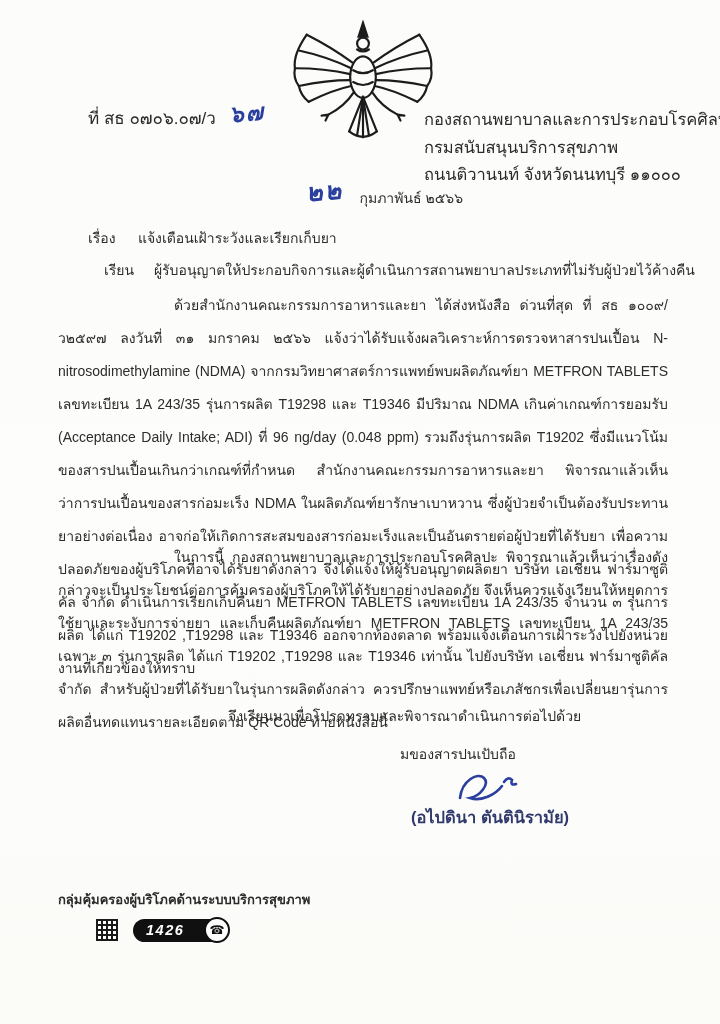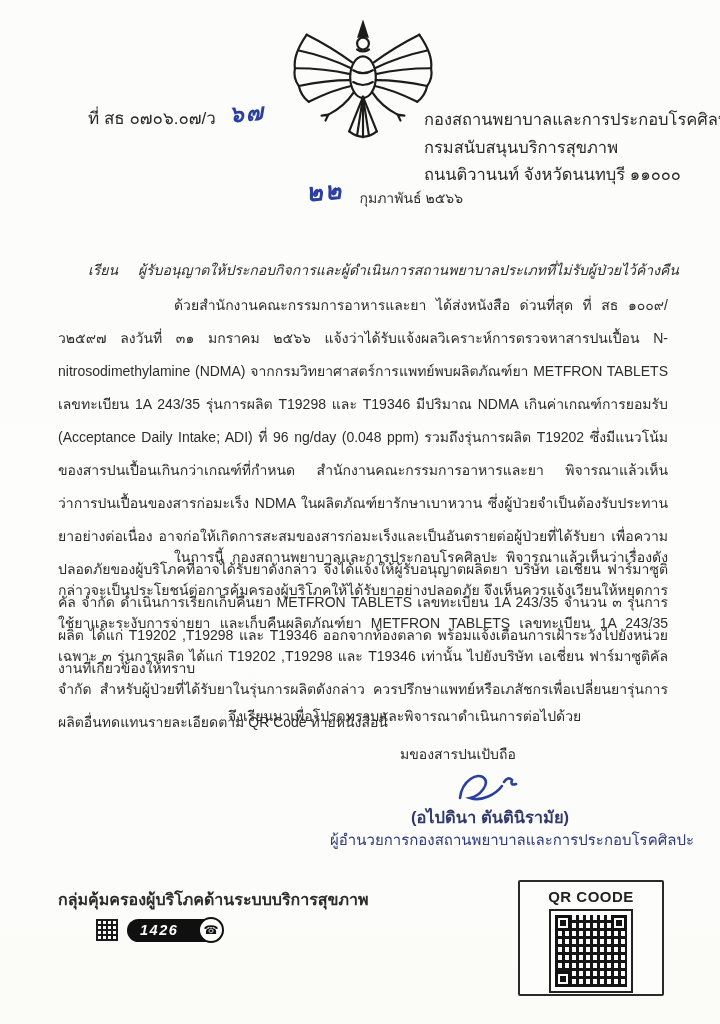--- a/index.html
+++ b/index.html
@@ -15,24 +15,24 @@
   .indent{text-indent:116px;}
   .hand{
     display:inline-block;color:#2b3f9e;font-style:italic;font-weight:bold;
     font-size:23px;transform:rotate(-5deg);letter-spacing:2px;position:relative;top:-3px;
   }
   .label{display:inline-block;width:46px;}
   .sender-line{font-size:16.5px;line-height:27.5px;white-space:nowrap;}
   .doc-no{font-size:17px;}
   .signer-name{font-size:16.5px;font-weight:bold;color:#30396b;text-align:center;}
   .signer-title{font-size:15px;color:#2e3a80;text-align:center;white-space:nowrap;}
-  .footer-line{font-size:16px;line-height:27.5px;white-space:nowrap;}
+  .footer-line{font-size:13px;line-height:27.5px;white-space:nowrap;}
   .footer-dept{font-weight:bold;}
   
-  .hotline-row{display:flex;align-items:center;gap:9px;}
+  .hotline-row{display:flex;align-items:center;gap:15px;}
   .mini-qr{
     width:22px;height:22px;
     background:
       repeating-linear-gradient(90deg,#1a1a1a 0 2px,transparent 2px 5px),
       repeating-linear-gradient(0deg,#1a1a1a 0 2px,#fff 2px 5px);
   }
   .pill{position:relative;width:94px;height:23px;background:#101010;border-radius:12px;display:flex;align-items:center;}
   .pill-num{color:#fff;font-style:italic;font-weight:bold;font-size:14.5px;margin-left:13px;letter-spacing:1.5px;}
   .phone-circle{
     position:absolute;right:-3px;top:-2px;width:22px;height:22px;background:#fff;
@@ -108,59 +108,52 @@
     <div class="sender-line">กองสถานพยาบาลและการประกอบโรคศิลปะ</div>
     <div class="sender-line">กรมสนับสนุนบริการสุขภาพ</div>
     <div class="sender-line">ถนนติวานนท์ จังหวัดนนทบุรี ๑๑๐๐๐</div>
   </div>
 
   <div class="abs" style="left:306px;top:174px;">
     <span class="hand" style="font-size:25px;">๒๒</span>
     <span class="body-text" style="margin-left:12px;">กุมภาพันธ์ ๒๕๖๖</span>
   </div>
 
+  <div class="abs body-text" style="left:88px;top:222px;">
+    <span class="label">เรื่อง</span>
+    <span>แจ้งเตือนเฝ้าระวังและเรียกเก็บยา</span>
+  </div>
 
-  <div class="abs body-text" style="left:88px;top:254px;font-style:italic;">
+  <div class="abs body-text" style="left:104px;top:254px;">
     <span class="label">เรียน</span>
     <span>ผู้รับอนุญาตให้ประกอบกิจการและผู้ดำเนินการสถานพยาบาลประเภทที่ไม่รับผู้ป่วยไว้ค้างคืน</span>
   </div>
 
   <div class="abs body-text just indent" style="left:58px;top:289px;width:610px;">ด้วยสำนักงานคณะกรรมการอาหารและยา ได้ส่งหนังสือ ด่วนที่สุด ที่ สธ ๑๐๐๙/ว๒๕๙๗ ลงวันที่ ๓๑ มกราคม ๒๕๖๖ แจ้งว่าได้รับแจ้งผลวิเคราะห์การตรวจหาสารปนเปื้อน N-nitrosodimethylamine (NDMA) จากกรมวิทยาศาสตร์การแพทย์พบผลิตภัณฑ์ยา METFRON TABLETS เลขทะเบียน 1A 243/35 รุ่นการผลิต T19298 และ T19346 มีปริมาณ NDMA เกินค่าเกณฑ์การยอมรับ (Acceptance Daily Intake; ADI) ที่ 96 ng/day (0.048 ppm) รวมถึงรุ่นการผลิต T19202 ซึ่งมีแนวโน้มของสารปนเปื้อนเกินกว่าเกณฑ์ที่กำหนด สำนักงานคณะกรรมการอาหารและยา พิจารณาแล้วเห็นว่าการปนเปื้อนของสารก่อมะเร็ง NDMA ในผลิตภัณฑ์ยารักษาเบาหวาน ซึ่งผู้ป่วยจำเป็นต้องรับประทานยาอย่างต่อเนื่อง อาจก่อให้เกิดการสะสมของสารก่อมะเร็งและเป็นอันตรายต่อผู้ป่วยที่ได้รับยา เพื่อความปลอดภัยของผู้บริโภคที่อาจได้รับยาดังกล่าว จึงได้แจ้งให้ผู้รับอนุญาตผลิตยา บริษัท เอเชี่ยน ฟาร์มาซูติคัล จำกัด ดำเนินการเรียกเก็บคืนยา METFRON TABLETS เลขทะเบียน 1A 243/35 จำนวน ๓ รุ่นการผลิต ได้แก่ T19202 ,T19298 และ T19346 ออกจากท้องตลาด พร้อมแจ้งเตือนการเฝ้าระวังไปยังหน่วยงานที่เกี่ยวข้องให้ทราบ</div>
 
   <div class="abs body-text just indent" style="left:58px;top:541px;width:610px;">ในการนี้ กองสถานพยาบาลและการประกอบโรคศิลปะ พิจารณาแล้วเห็นว่าเรื่องดังกล่าวจะเป็นประโยชน์ต่อการคุ้มครองผู้บริโภคให้ได้รับยาอย่างปลอดภัย จึงเห็นควรแจ้งเวียนให้หยุดการใช้ยาและระงับการจ่ายยา และเก็บคืนผลิตภัณฑ์ยา METFRON TABLETS เลขทะเบียน 1A 243/35 เฉพาะ ๓ รุ่นการผลิต ได้แก่ T19202 ,T19298 และ T19346 เท่านั้น ไปยังบริษัท เอเชี่ยน ฟาร์มาซูติคัล จำกัด สำหรับผู้ป่วยที่ได้รับยาในรุ่นการผลิตดังกล่าว ควรปรึกษาแพทย์หรือเภสัชกรเพื่อเปลี่ยนยารุ่นการผลิตอื่นทดแทนรายละเอียดตาม QR Code ท้ายหนังสือนี้</div>
 
   <div class="abs body-text" style="left:228px;top:700px;text-align:right;">จึงเรียนมาเพื่อโปรดทราบและพิจารณาดำเนินการต่อไปด้วย</div>
 
   <div class="abs body-text" style="left:400px;top:738px;">มของสารปนเปับถือ</div>
 
   <div class="abs" style="left:452px;top:768px;width:84px;height:42px;">
     <svg viewBox="0 0 84 42" width="84" height="42" fill="none" stroke="#2b3f9e" stroke-width="2.6" stroke-linecap="round">
       <path d="M8 30 C10 12 26 4 32 10 C38 16 28 28 18 30 C30 34 44 26 50 18"></path>
       <path d="M52 14 q4 -6 8 -2 q-2 6 4 4"></path>
     </svg>
   </div>
 
   <div class="abs signer-name" style="left:345px;top:804px;width:290px;">(อไปดินา  ตันตินิรามัย)</div>
-  <div class="abs signer-title" style="left:330px;top:828px;width:340px;">ผู้อำนวยการกองสถานพยาบาลและการประกอบโรคศิลปะ</div>
 
   <div class="abs" style="left:58px;top:886px;">
     <div class="footer-line footer-dept">กลุ่มคุ้มครองผู้บริโภคด้านระบบบริการสุขภาพ</div>
     <div class="hotline-row" style="margin-top:5px;margin-left:38px;">
       <div class="mini-qr"></div>
       <div class="pill">
         <span class="pill-num">1426</span>
         <span class="phone-circle">☎</span>
       </div>
     </div>
   </div>
 
-  <div class="abs qr-outer" style="left:518px;top:880px;">
-    <div class="qr-label">QR COODE</div>
-    <div class="qr-frame">
-      <div class="qr-pat">
-        <div class="finder f-tl"></div>
-        <div class="finder f-tr"></div>
-        <div class="finder f-bl"></div>
-      </div>
-    </div>
-  </div>
 
 </div>
 
 </body></html>

